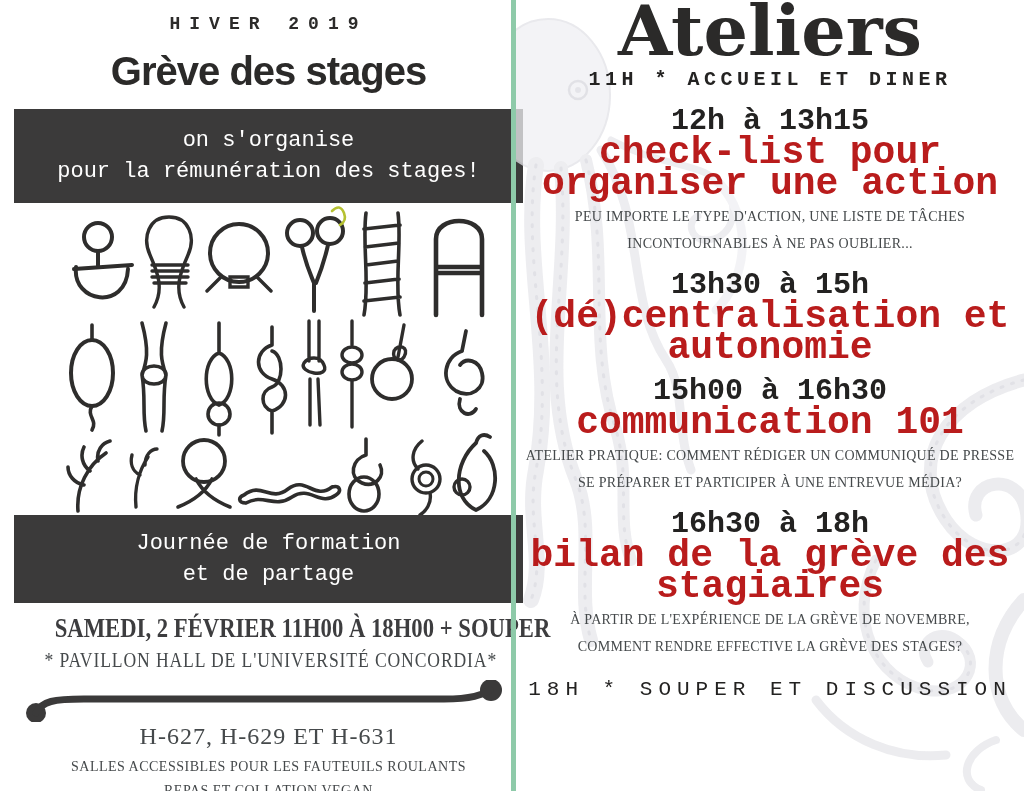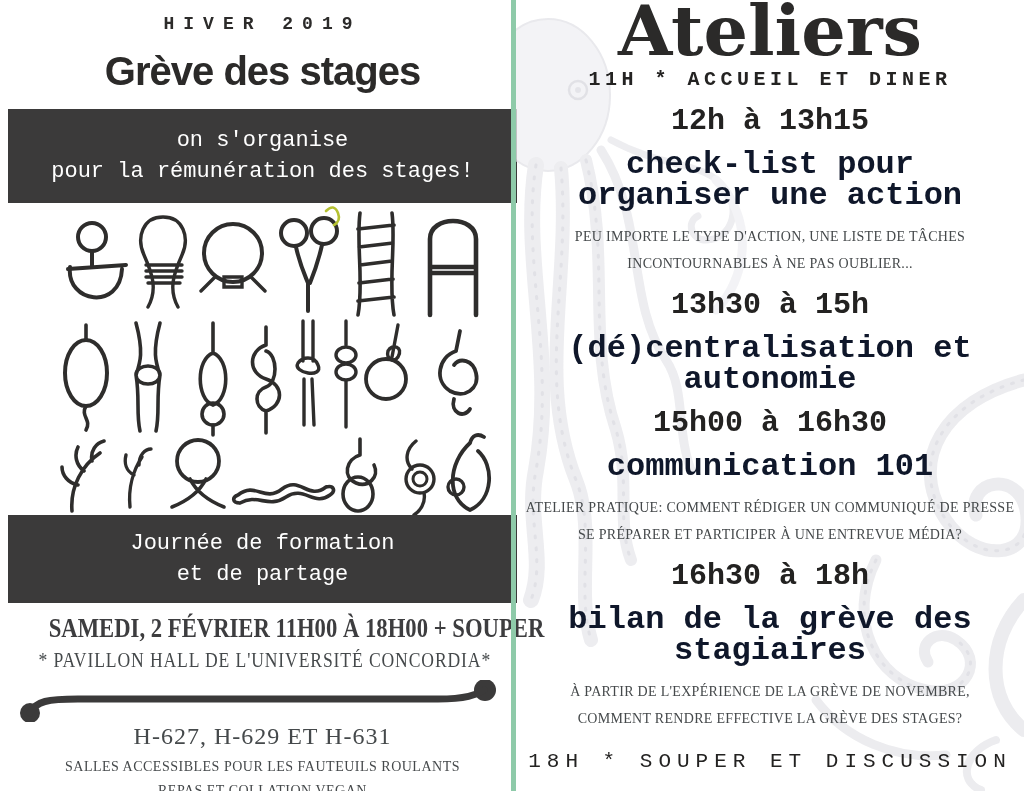--- a/index.html
+++ b/index.html
@@ -1,19 +1,19 @@
 <!DOCTYPE html>
 <html><head>
 <meta charset="utf-8">
 <style>
   html,body{margin:0;padding:0;background:#ffffff;}
   .poster{position:relative;width:1024px;height:791px;background:#ffffff;overflow:hidden;
           font-family:"Liberation Serif", serif;color:#2d2d2d;}
   
-  .left-panel{position:absolute;left:8px;top:0;width:509px;height:705px;}
+  .left-panel{position:absolute;left:14px;top:0;width:509px;height:705px;}
   .green-divider{position:absolute;left:511px;top:0;width:5px;height:791px;background:#8ecaa9;}
   .right-panel{position:absolute;left:516px;top:0;width:508px;height:791px;}
   .right-content{position:relative;z-index:2;}
   
   .eyebrow{margin-top:14px;font-family:"Liberation Mono",monospace;font-weight:bold;
            font-size:18px;letter-spacing:9px;text-align:center;color:#2c2b2a;height:24px;}
   .main-title{font-family:Liberation Sans, sans-serif;font-weight:bold;font-size:40px;line-height:62px;
               text-align:center;color:#2b2a29;letter-spacing:-1px;margin-top:2px;}
   .banner{background:#3b3a3a;color:#ffffff;text-align:center;
           font-family:"Liberation Mono",monospace;font-size:22px;line-height:31px;}
@@ -32,22 +32,22 @@
   .amenities{margin-top:5px;}
   .amenity{font-size:14px;line-height:23.5px;text-align:center;color:#45494b;letter-spacing:0.5px;}
   
   .workshops-title{font-family:"DejaVu Serif",serif;font-weight:bold;font-size:70px;line-height:62px;
                    text-align:center;color:#2b2a29;margin-top:0;}
   .opening-line{margin-top:5px;font-family:"Liberation Mono",monospace;font-weight:bold;
                 font-size:20px;letter-spacing:4.5px;line-height:26px;text-align:center;color:#242322;}
   .session{margin-top:13px;}
   .session-time{font-family:"Liberation Mono",monospace;font-weight:bold;font-size:30px;
                 line-height:31px;text-align:center;color:#232221;}
-  .session-title{font-family:"Liberation Mono",monospace;font-weight:bold;font-size:32px;
-                 line-height:31px;text-align:center;color:#0f172a;margin:12px auto;max-width:480px;}
+  .session-title{font-family:"Liberation Mono",monospace;font-weight:bold;font-size:38px;
+                 line-height:31px;text-align:center;color:#b91c1c;margin:0 auto;max-width:480px;}
   .session-desc{font-size:14px;line-height:27px;text-align:center;color:#45494b;
                 letter-spacing:0.3px;margin:4px auto 0 auto;}
   .desc-w1{max-width:420px;}
   .desc-w2{max-width:490px;}
   .desc-w3{max-width:500px;}
   .desc-w4{max-width:470px;}
   .closing-line{margin-top:15px;font-family:"Liberation Mono",monospace;font-size:21px;
                 letter-spacing:6px;line-height:30px;text-align:center;color:#232221;}
   .octopus-bg{position:absolute;left:0;top:0;z-index:1;}
 </style>

